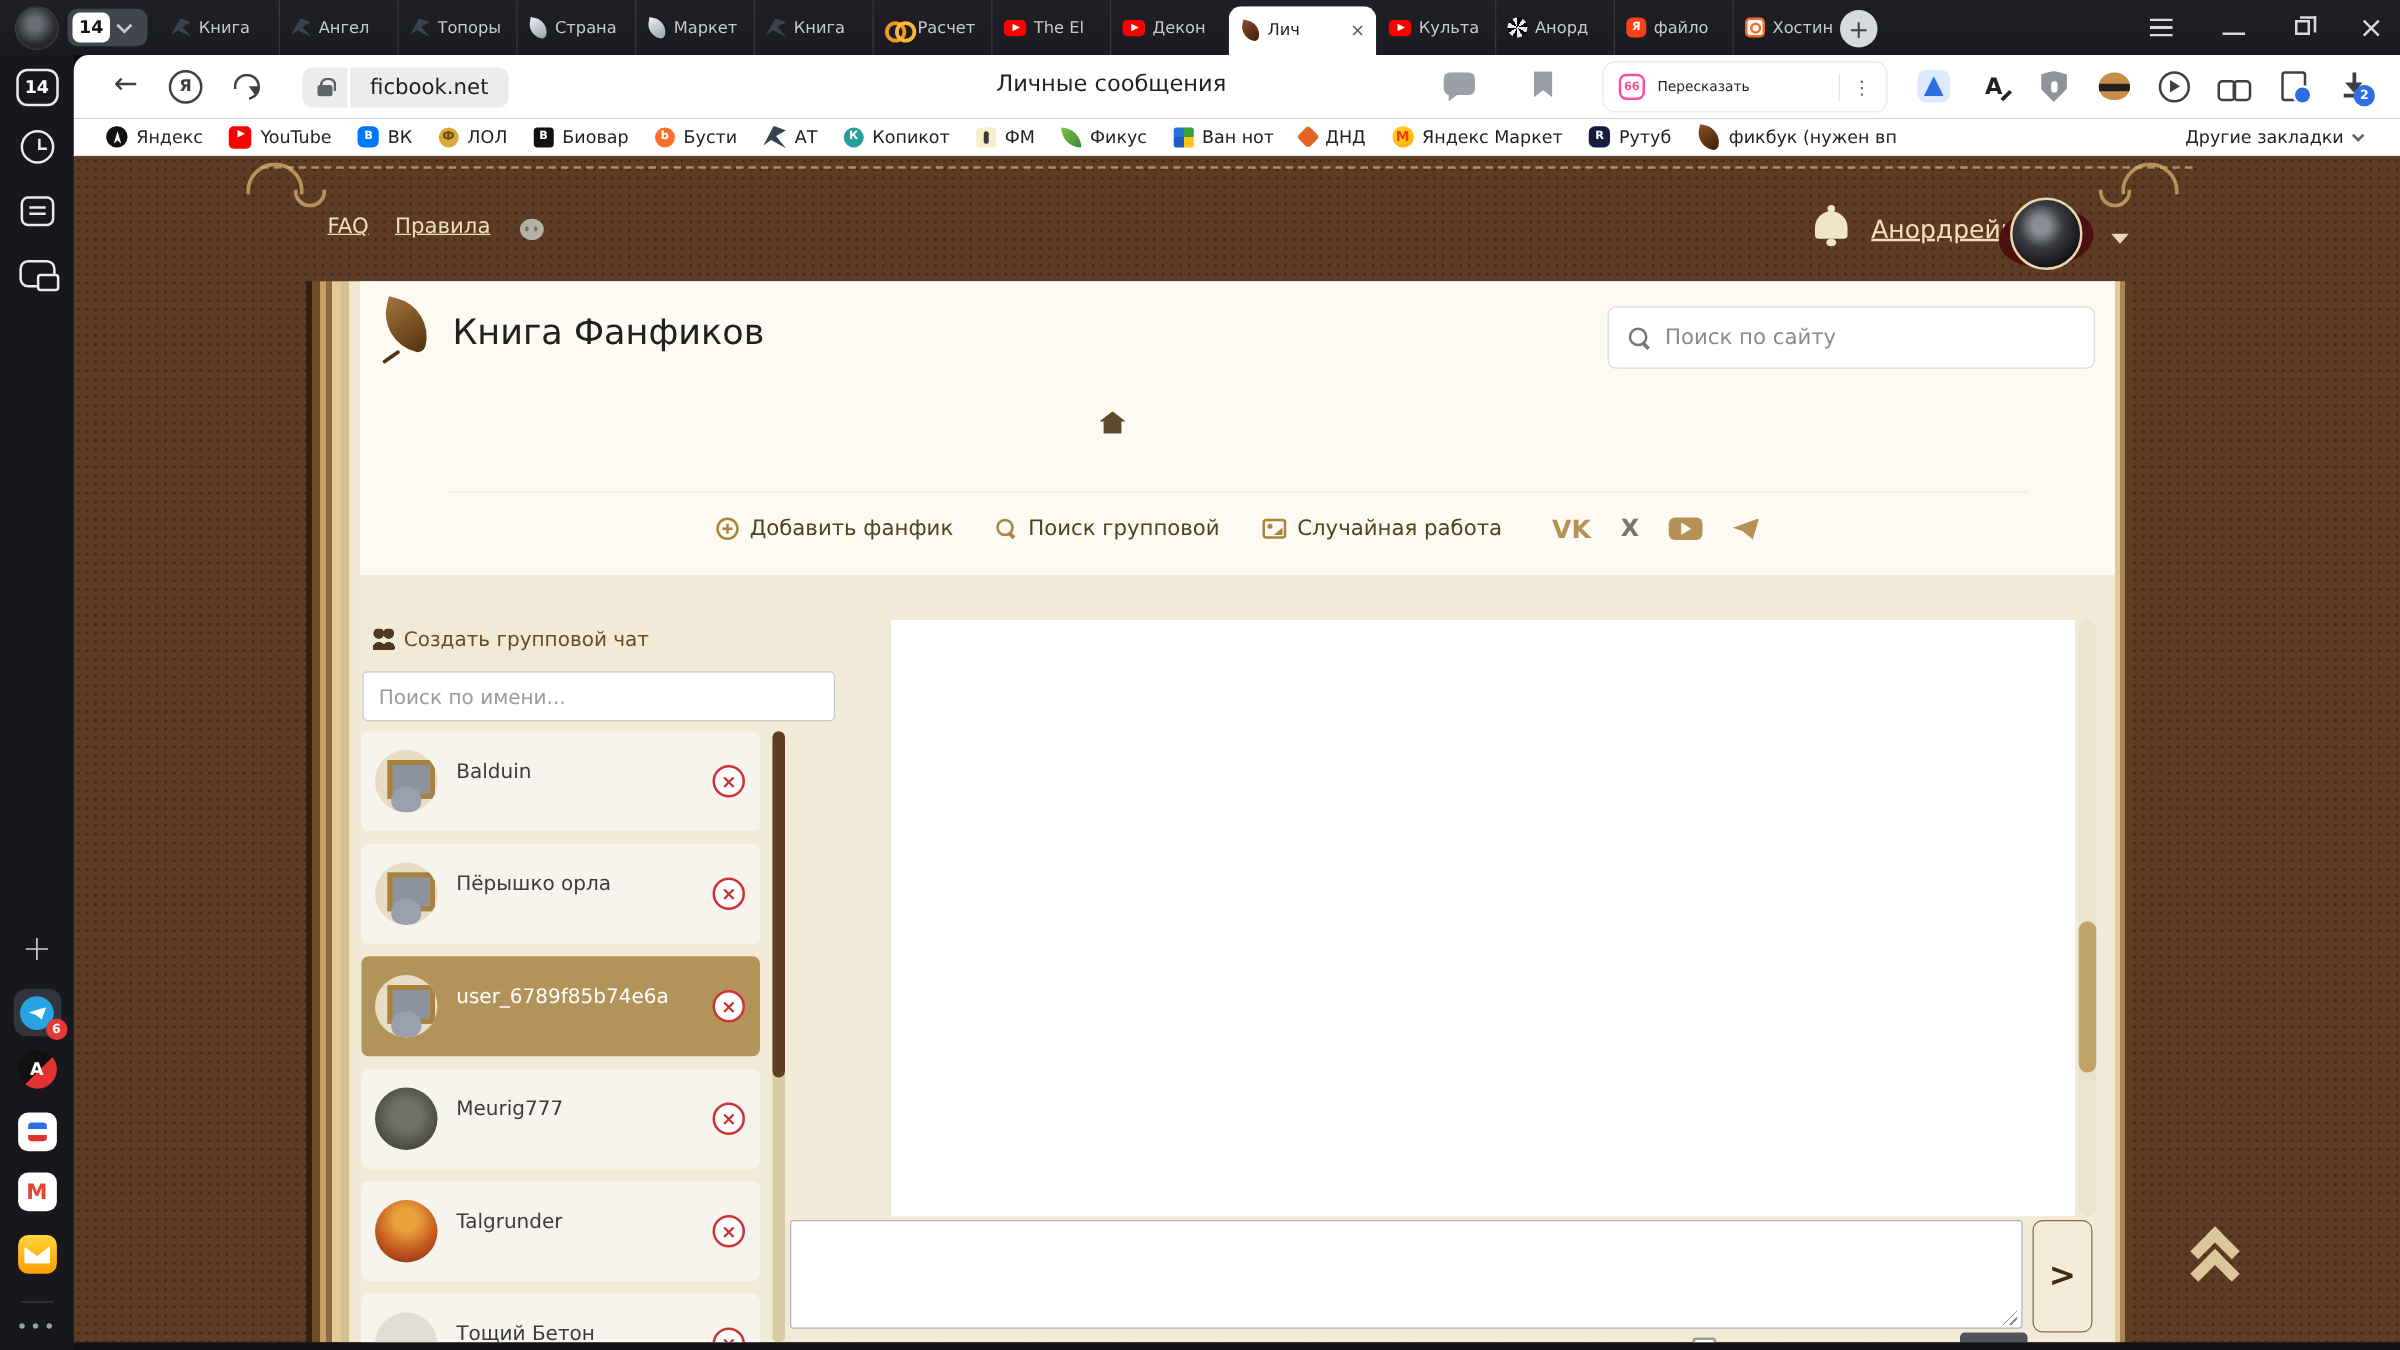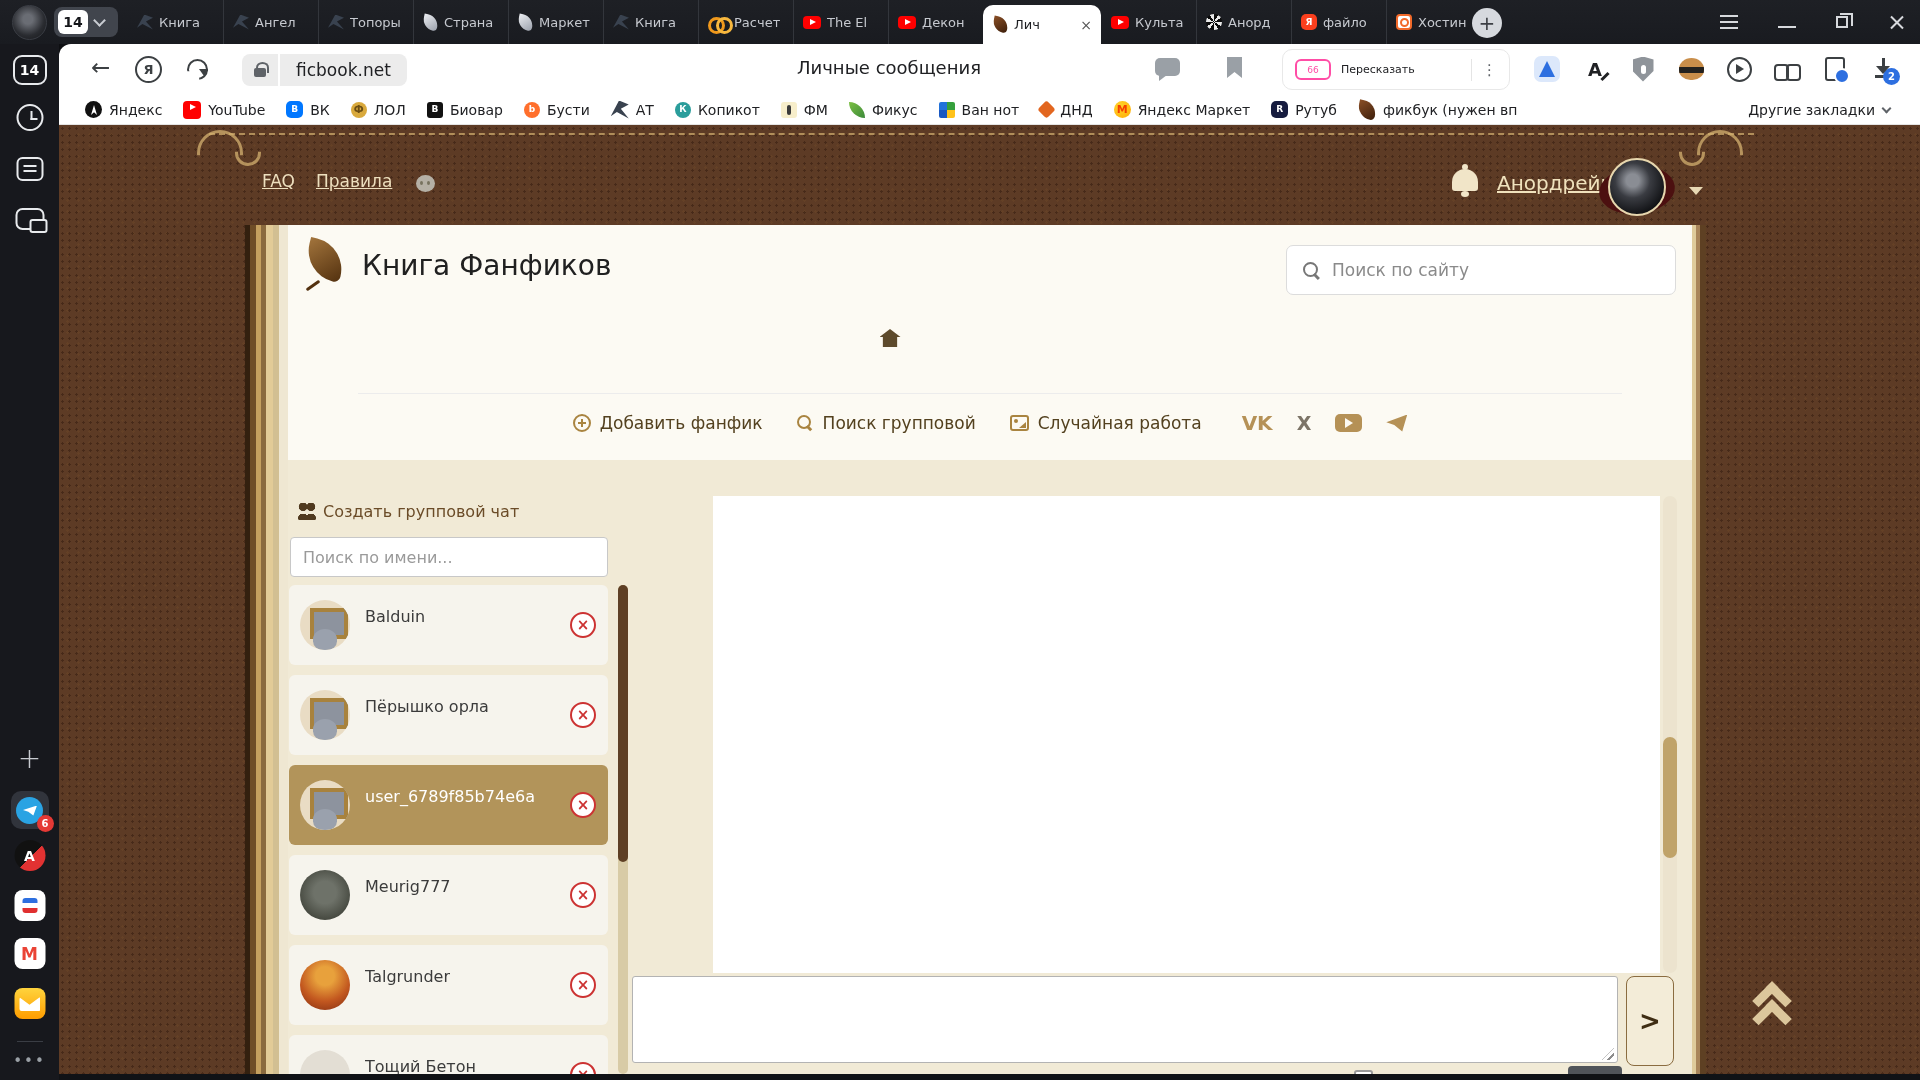--- a/index.html
+++ b/index.html
@@ -81,21 +81,21 @@
 #urlchip{position:absolute;left:183px;top:10px;height:32px;display:flex}
 #urlchip .lockbox{width:36px;height:32px;background:#ececec;border-radius:8px 0 0 8px;display:flex;align-items:center;justify-content:center;margin-right:2px}
 .t-lock{width:12px;height:9px;background:#5f6368;border-radius:2px;position:relative;margin-top:5px}
 .t-lock::before{content:"";position:absolute;left:1.5px;top:-6px;width:9px;height:9px;border:2px solid #5f6368;border-radius:50% 50% 0 0;border-bottom:none}
 #urlchip .urltext{height:32px;background:#ececec;border-radius:0 8px 8px 0;display:flex;align-items:center;padding:0 16px;font-size:17px;color:#202124}
 #page-title{position:absolute;left:600px;top:13px;width:460px;text-align:center;font-size:18px;color:#202124;white-space:nowrap}
 .t-comment{width:25px;height:18px;background:#9aa0a6;border-radius:5px;top:14px}
 .t-comment::after{content:"";position:absolute;left:4px;bottom:-5px;border-top:6px solid #9aa0a6;border-right:8px solid transparent}
 .t-flag{width:15px;height:21px;background:#9aa0a6;clip-path:polygon(0 0,100% 0,100% 100%,50% 72%,0 100%);top:13px}
 #retell{position:absolute;left:1223px;top:5px;width:228px;height:41px;border:1px solid #e8e8e8;border-radius:10px;background:#fff;display:flex;align-items:center;gap:10px;padding:0 12px}
-#retell .q{width:36px;height:21px;border:2px solid #ff4da6;border-radius:6px;color:#ff4da6;font-size:9px;font-weight:normal;display:flex;align-items:center;justify-content:center}
+#retell .q{width:21px;height:21px;border:2px solid #ff4da6;border-radius:6px;color:#ff4da6;font-size:9px;font-weight:bold;display:flex;align-items:center;justify-content:center}
 #retell .lab{font-size:11px;color:#202124;flex:1}
 #retell .sep{width:1px;height:22px;background:#e4e4e4}
 #retell .dots{color:#5f6368;font-size:15px}
 .ext{position:absolute;top:9px;width:32px;height:32px;display:flex;align-items:center;justify-content:center}
 .e-reader{width:26px;height:26px;border-radius:7px;background:#dce8fb;position:relative}
 .e-reader::after{content:"";position:absolute;inset:5px;background:#2d6fe0;clip-path:polygon(0 100%,50% 0,100% 100%)}
 .e-spell{font-size:18px;font-weight:bold;color:#202124;position:relative}
 .e-spell::after{content:"";position:absolute;right:-8px;bottom:2px;width:10px;height:3px;background:#202124;transform:rotate(-45deg)}
 .e-shield{width:21px;height:25px;background:#8f949a;clip-path:polygon(0 12%,50% 0,100% 12%,100% 58%,50% 100%,0 58%);position:relative}
 .e-shield::after{content:"";position:absolute;left:8px;top:8px;width:5px;height:9px;background:#fff;border-radius:3px}
@@ -209,21 +209,21 @@
 .tg-ic{width:21px;height:17px;background:#b59156;clip-path:polygon(0 45%,100% 0,76% 100%,38% 62%)}
 
 
 #create-chat{position:absolute;left:237px;top:377px;display:flex;align-items:center;gap:5px;cursor:pointer}
 .people-ic{width:22px;height:17px;background:
  radial-gradient(circle at 32% 22%,#503a1f 4px,transparent 4.6px),
  radial-gradient(circle at 68% 22%,#503a1f 4px,transparent 4.6px),
  radial-gradient(ellipse 8px 7px at 32% 88%,#503a1f 60%,transparent 62%),
  radial-gradient(ellipse 8px 7px at 68% 88%,#503a1f 60%,transparent 62%)}
 #create-chat .lab{font-size:16px;color:#6b4c28}
-#name-search{position:absolute;left:231px;top:412px;width:318px;height:40px;border:1px solid #c8c8c8;border-radius:4px;background:#fff;font-size:16px;color:#000000;padding:0 12px;outline:none}
+#name-search{position:absolute;left:231px;top:412px;width:378px;height:40px;border:1px solid #c8c8c8;border-radius:4px;background:#fff;font-size:16px;color:#000000;padding:0 12px;outline:none}
 #name-search::placeholder{color:#9a9a9a}
 #chat-scroll-track{position:absolute;left:559px;top:460px;width:10px;height:489px;background:#d8cba6;border-radius:5px}
 #chat-scroll-thumb{position:absolute;left:0;top:0;width:10px;height:277px;background:#5e3f24;border-radius:5px}
 #chat-list{position:absolute;left:230px;top:460px;width:319px;height:489px;overflow:hidden}
 .chat-item{height:80px;margin-bottom:10px;background:#f6f4ed;border-radius:6px;position:relative;display:flex;gap:15px;padding:15px 12px 0 11px;cursor:pointer}
 .chat-item.active{background:#b2945a}
 .chat-name{font-size:16px;color:#3b3b3b;margin-top:7px;white-space:nowrap;overflow:hidden;max-width:175px}
 .chat-item.active .chat-name{color:#fff}
 .avatar{width:50px;height:50px;border-radius:50%;flex:none;position:relative;overflow:hidden}
 .i-cat{background:#e9dcc4}

